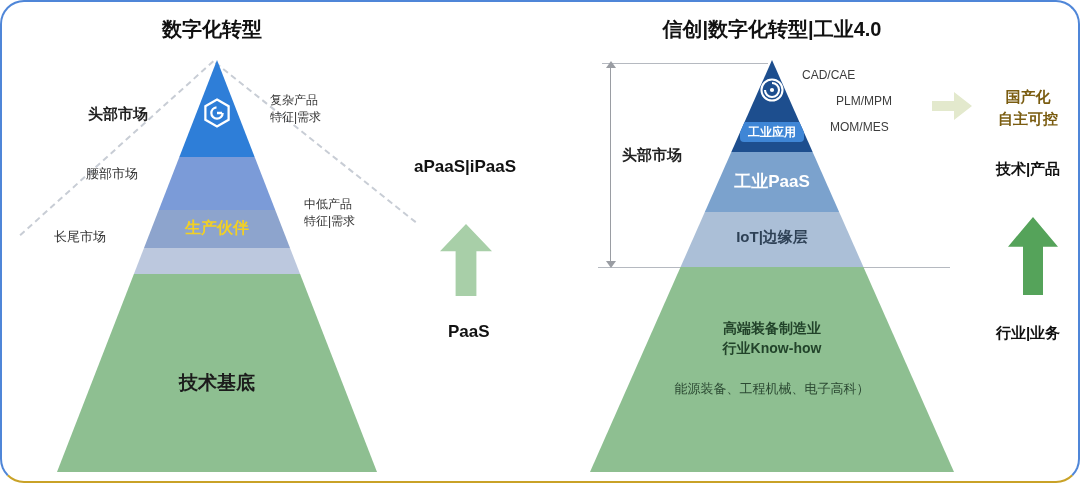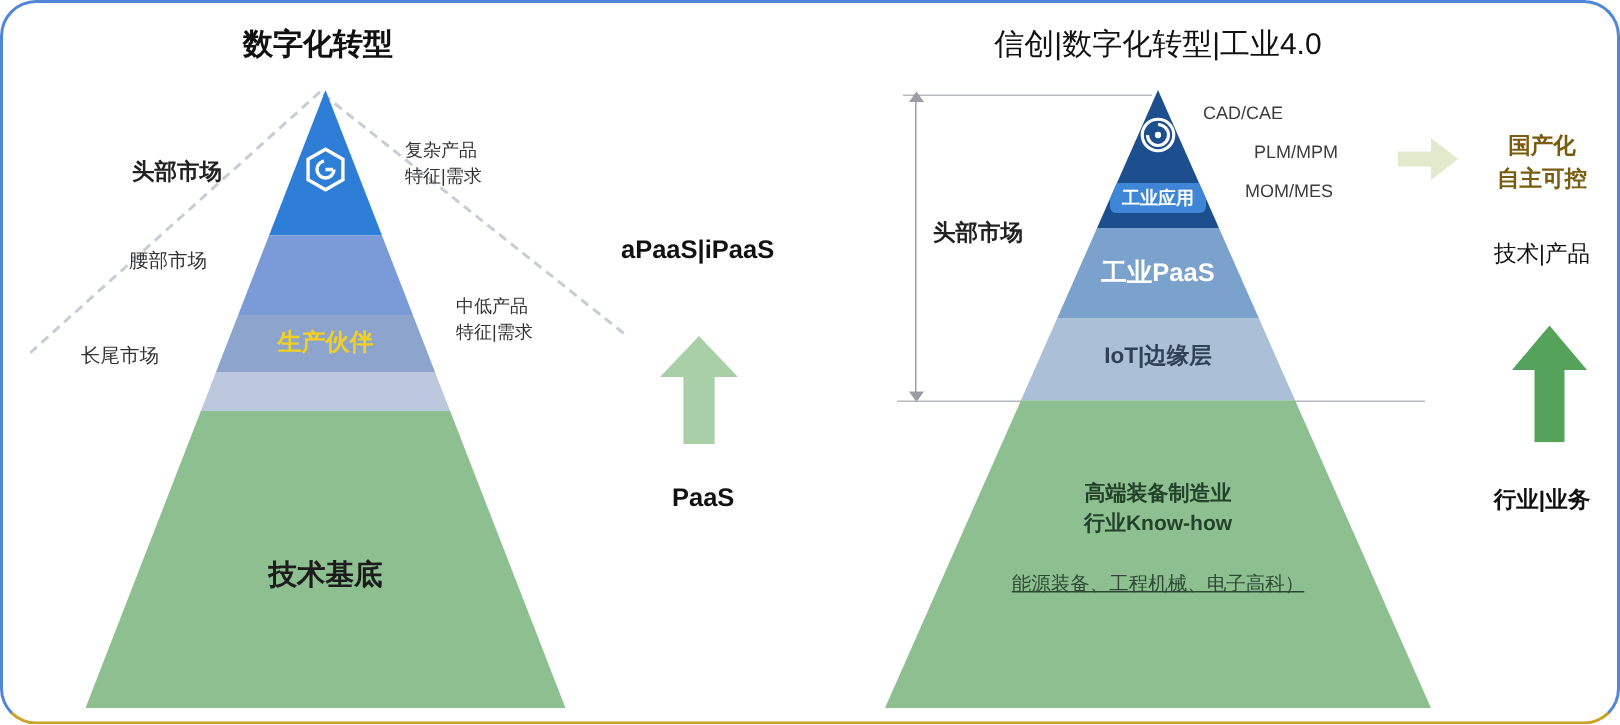--- a/index.html
+++ b/index.html
@@ -61,21 +61,21 @@
   </div>
   <div class="t" style="left:302px;top:194px;font-size:12px;color:#333;line-height:17px;">
     <div>中低产品</div>
     <div>特征|需求</div>
   </div>
 
   <div class="t" style="left:412px;top:155px;font-size:17px;font-weight:bold;color:#111;">aPaaS|iPaaS</div>
   <div class="up-arrow" style="left:438px;top:222px;width:52px;height:72px;background:#a8cfa8;"></div>
   <div class="t" style="left:446px;top:320px;font-size:17px;font-weight:bold;color:#111;">PaaS</div>
 
-  <div class="t" style="left:620px;top:14px;width:300px;text-align:center;font-size:20px;font-weight:normal;color:#111;">信创|数字化转型|工业4.0</div>
+  <div class="t" style="left:620px;top:14px;width:300px;text-align:center;font-size:20px;font-weight:bold;color:#111;">信创|数字化转型|工业4.0</div>
 
   <div class="hline" style="left:600px;top:61px;width:166px;"></div>
   <div class="hline" style="left:596px;top:265px;width:352px;"></div>
   <div class="vline" style="left:608px;top:66px;height:194px;"></div>
   <div class="ah" style="left:604px;top:59px;border-left:5px solid transparent;border-right:5px solid transparent;border-bottom:7px solid #9a9da3;"></div>
   <div class="ah" style="left:604px;top:259px;border-left:5px solid transparent;border-right:5px solid transparent;border-top:7px solid #9a9da3;"></div>
 
   <div class="t" style="left:620px;top:144px;font-size:15px;font-weight:bold;color:#222;">头部市场</div>
 
   <div class="pyr" style="left:588px;top:58px;width:364px;height:412px;">
@@ -92,28 +92,28 @@
       </svg>
     </div>
 
     <div class="badge" style="left:50%;transform:translateX(-50%);top:62px;width:64px;height:20px;">工业应用</div>
 
     <div class="t ctr" style="top:110px;font-size:17px;font-weight:bold;color:#ffffff;">工业PaaS</div>
     <div class="t ctr" style="top:168px;font-size:15px;font-weight:bold;color:#2e4156;">IoT|边缘层</div>
 
     <div class="t ctr" style="top:260px;font-size:14px;font-weight:bold;color:#22432a;">高端装备制造业</div>
     <div class="t ctr" style="top:280px;font-size:14px;font-weight:bold;color:#22432a;">行业Know-how</div>
-    <div class="t ctr" style="top:320px;font-size:13px;color:#2c4a33;text-decoration:underline;">能源装备、工程机械、电子高科）</div>
+    <div class="t ctr" style="top:320px;font-size:13px;color:#2c4a33;">能源装备、工程机械、电子高科）</div>
   </div>
 
   <div class="t" style="left:800px;top:66px;font-size:12px;color:#3c3c3c;">CAD/CAE</div>
   <div class="t" style="left:834px;top:92px;font-size:12px;color:#3c3c3c;">PLM/MPM</div>
   <div class="t" style="left:828px;top:118px;font-size:12px;color:#3c3c3c;">MOM/MES</div>
 
   <div class="right-arrow" style="left:930px;top:90px;width:40px;height:28px;background:#e3e9cd;"></div>
 
   <div class="t" style="left:985px;top:86px;width:82px;text-align:center;font-size:15px;font-weight:bold;color:#7a5c10;">国产化</div>
   <div class="t" style="left:985px;top:108px;width:82px;text-align:center;font-size:15px;font-weight:bold;color:#7a5c10;">自主可控</div>
-  <div class="t" style="left:985px;top:158px;width:82px;text-align:center;font-size:15px;font-weight:normal;color:#111;">技术|产品</div>
+  <div class="t" style="left:985px;top:158px;width:82px;text-align:center;font-size:15px;font-weight:bold;color:#111;">技术|产品</div>
   <div class="up-arrow" style="left:1006px;top:215px;width:50px;height:78px;background:#55a35a;"></div>
   <div class="t" style="left:985px;top:322px;width:82px;text-align:center;font-size:15px;font-weight:bold;color:#111;">行业|业务</div>
 
 </div>
 
 </body></html>

